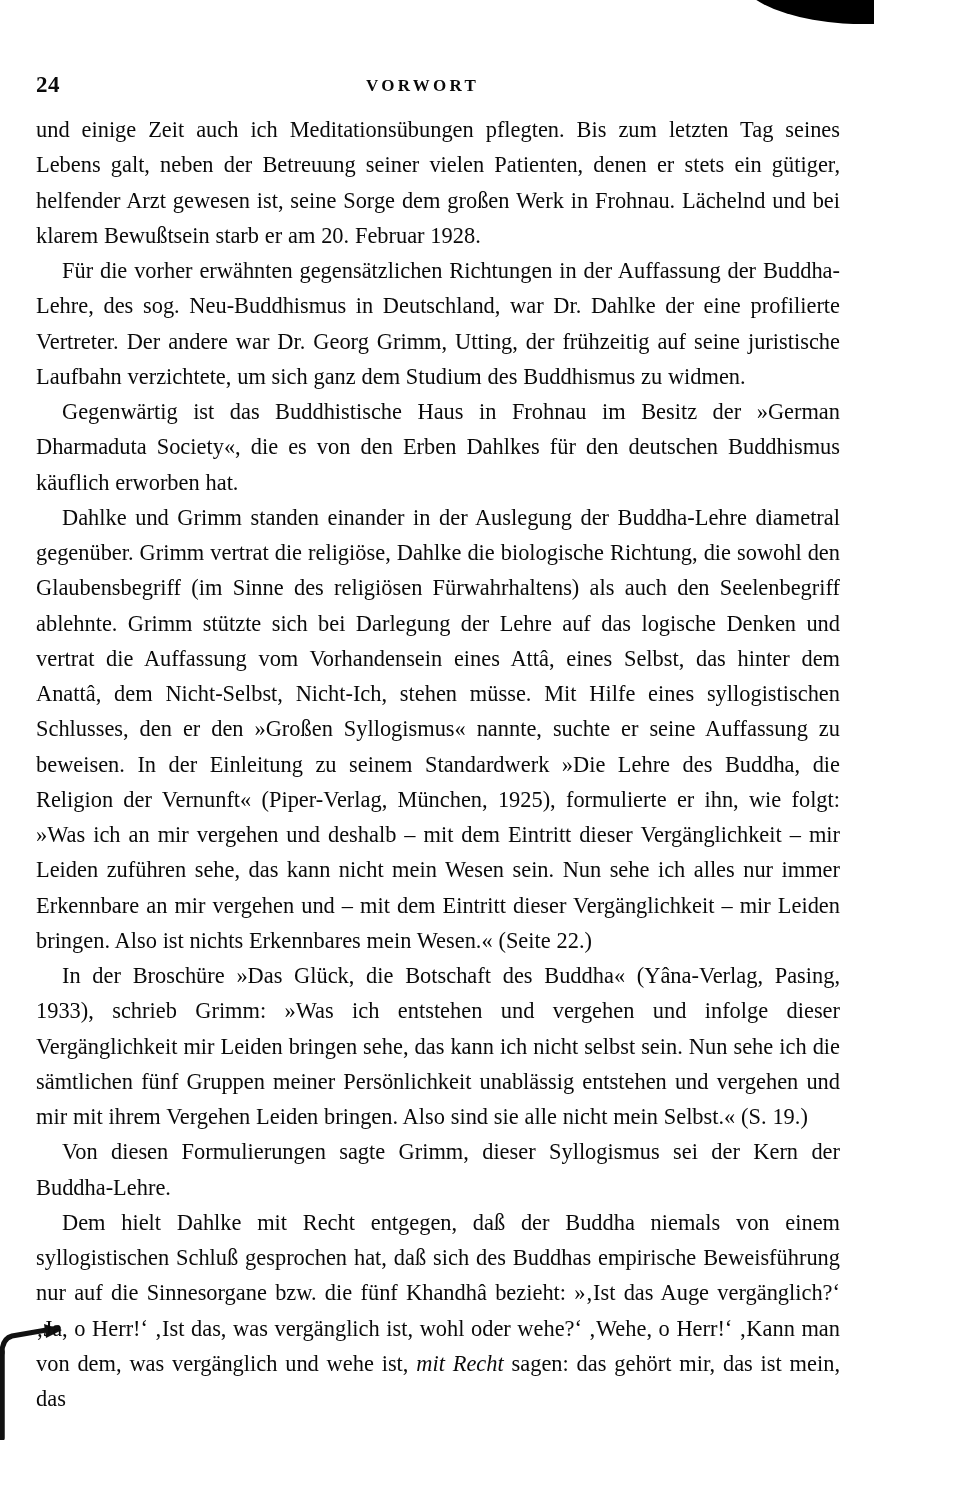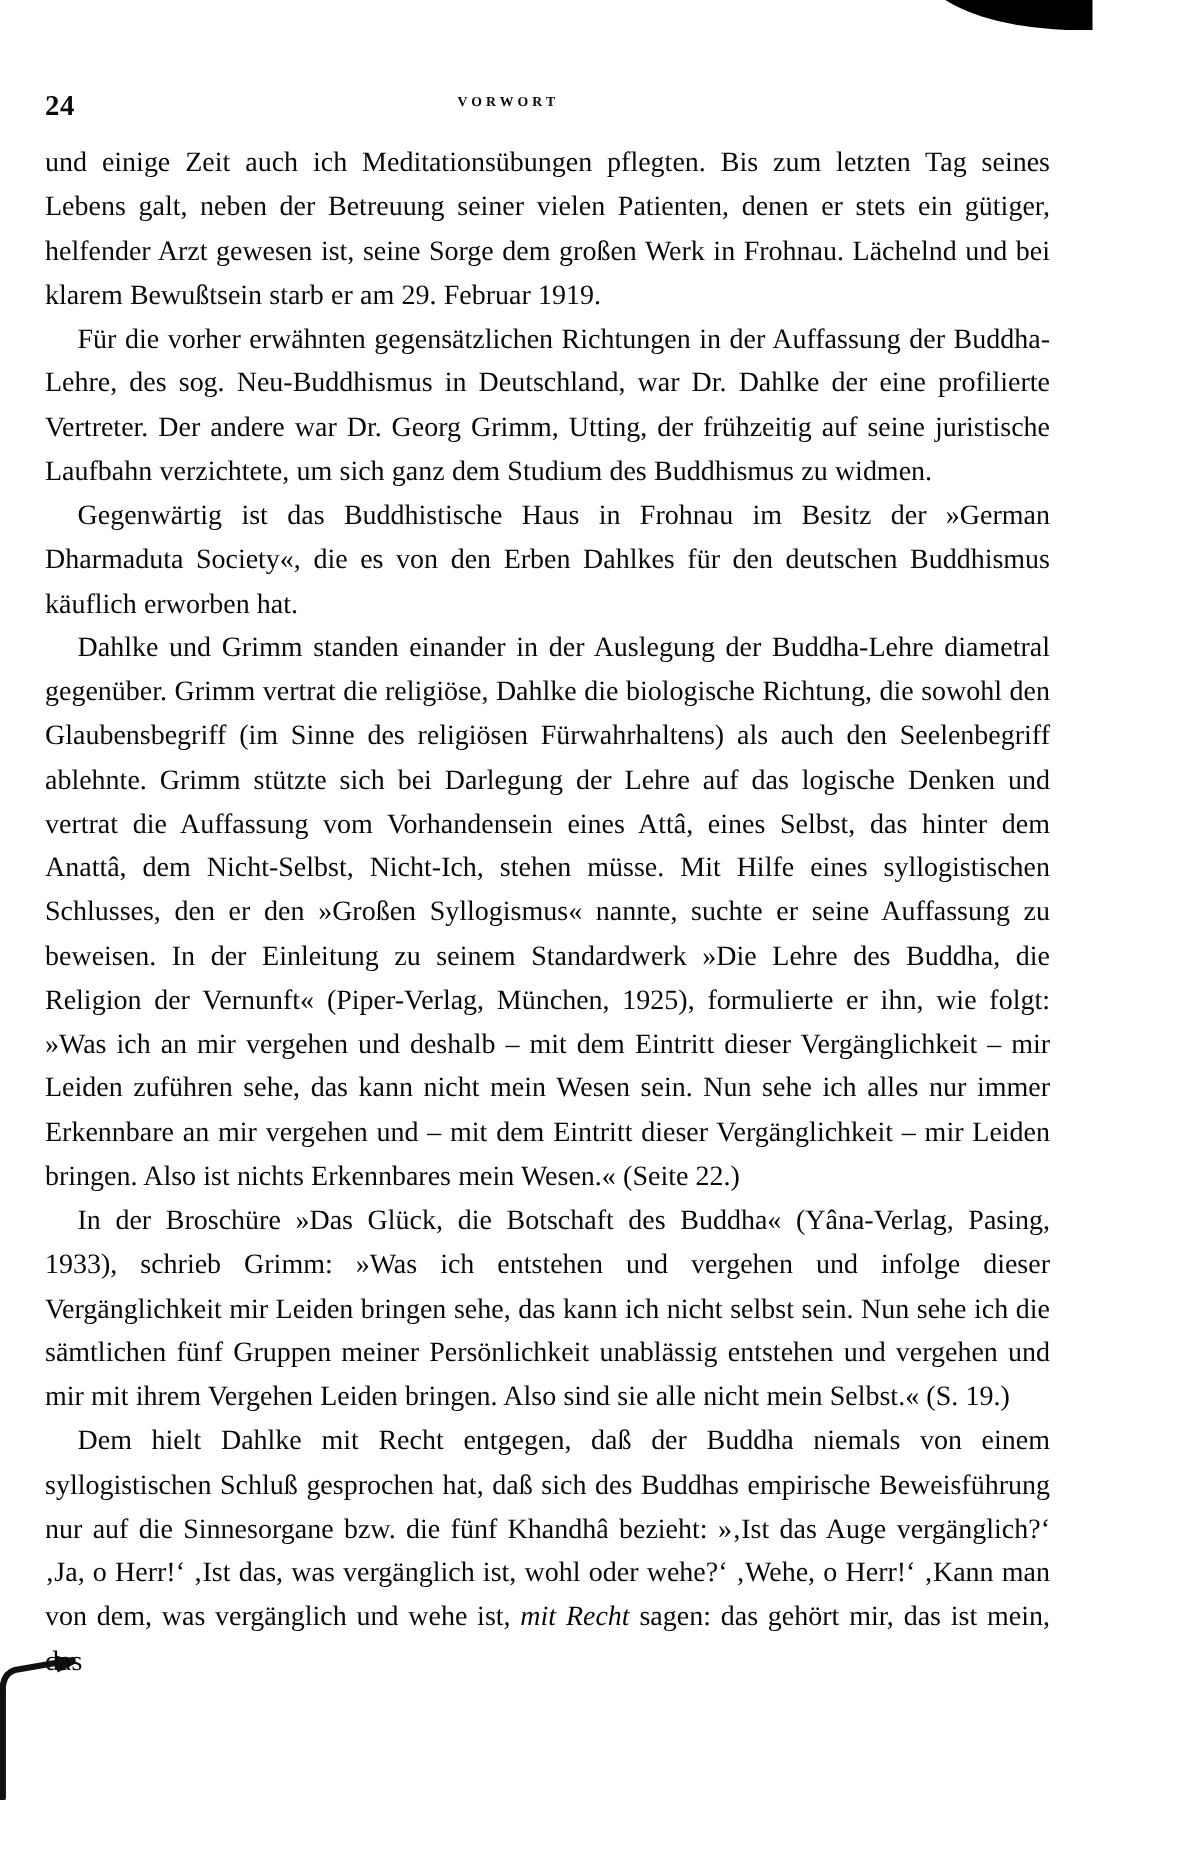--- a/index.html
+++ b/index.html
@@ -70,21 +70,21 @@
     left: 0;
     top: 0;
     font-size: 23px;
     font-weight: 700;
     letter-spacing: 0.5px;
   }
   .head-title {
     position: absolute;
     left: 330px;
     top: 4px;
-    font-size: 11px;
+    font-size: 17px;
     letter-spacing: 3.3px;
     font-variant: small-caps;
     text-transform: uppercase;
     font-weight: 600;
   }
 
   
   .body-block {
     position: absolute;
     left: 36px;
@@ -126,21 +126,22 @@
       <path d="M48,2 L66,8 L50,16 Z" fill="#111"></path>
     </svg>
   </div>
 
   <div class="running-head">
     <span class="folio">24</span>
     <span class="head-title">VORWORT</span>
   </div>
 
   <div class="body-block">
-    <p class="para">und einige Zeit auch ich Meditationsübungen pflegten. Bis zum letzten Tag seines Lebens galt, neben der Betreuung seiner vielen Patienten, denen er stets ein gütiger, helfender Arzt gewesen ist, seine Sorge dem großen Werk in Frohnau. Lächelnd und bei klarem Bewußtsein starb er am 29. Februar 1919.</p>
+    <p class="para">und einige Zeit auch ich Meditationsübungen pflegten. Bis zum letzten Tag seines Lebens galt, neben der Betreuung seiner vielen Patienten, denen er stets ein gütiger, helfender Arzt gewesen ist, seine Sorge dem großen Werk in Frohnau. Lächelnd und bei klarem Bewußtsein starb er am 20. Februar 1928.</p>
     <p class="para indent">Für die vorher erwähnten gegensätzlichen Richtungen in der Auffassung der Buddha-Lehre, des sog. Neu-Buddhismus in Deutschland, war Dr. Dahlke der eine profilierte Vertreter. Der andere war Dr. Georg Grimm, Utting, der frühzeitig auf seine juristische Laufbahn verzichtete, um sich ganz dem Studium des Buddhismus zu widmen.</p>
     <p class="para indent">Gegenwärtig ist das Buddhistische Haus in Frohnau im Besitz der »German Dharmaduta Society«, die es von den Erben Dahlkes für den deutschen Buddhismus käuflich erworben hat.</p>
     <p class="para indent">Dahlke und Grimm standen einander in der Auslegung der Buddha-Lehre diametral gegenüber. Grimm vertrat die religiöse, Dahlke die biologische Richtung, die sowohl den Glaubensbegriff (im Sinne des religiösen Fürwahrhaltens) als auch den Seelenbegriff ablehnte. Grimm stützte sich bei Darlegung der Lehre auf das logische Denken und vertrat die Auffassung vom Vorhandensein eines Attâ, eines Selbst, das hinter dem Anattâ, dem Nicht-Selbst, Nicht-Ich, stehen müsse. Mit Hilfe eines syllogistischen Schlusses, den er den »Großen Syllogismus« nannte, suchte er seine Auffassung zu beweisen. In der Einleitung zu seinem Standardwerk »Die Lehre des Buddha, die Religion der Vernunft« (Piper-Verlag, München, 1925), formulierte er ihn, wie folgt: »Was ich an mir vergehen und deshalb – mit dem Eintritt dieser Vergänglichkeit – mir Leiden zuführen sehe, das kann nicht mein Wesen sein. Nun sehe ich alles nur immer Erkennbare an mir vergehen und – mit dem Eintritt dieser Vergänglichkeit – mir Leiden bringen. Also ist nichts Erkennbares mein Wesen.« (Seite 22.)</p>
     <p class="para indent">In der Broschüre »Das Glück, die Botschaft des Buddha« (Yâna-Verlag, Pasing, 1933), schrieb Grimm: »Was ich entstehen und vergehen und infolge dieser Vergänglichkeit mir Leiden bringen sehe, das kann ich nicht selbst sein. Nun sehe ich die sämtlichen fünf Gruppen meiner Persönlichkeit unablässig entstehen und vergehen und mir mit ihrem Vergehen Leiden bringen. Also sind sie alle nicht mein Selbst.« (S. 19.)</p>
+    <p class="para indent">Von diesen Formulierungen sagte Grimm, dieser Syllogismus sei der Kern der Buddha-Lehre.</p>
     <p class="para indent"><span>Dem hielt Dahlke mit Recht entgegen, daß der Buddha niemals von einem syllogistischen Schluß gesprochen hat, daß sich des Buddhas empirische Beweisführung nur auf die Sinnesorgane bzw. die fünf Khandhâ bezieht: »‚Ist das Auge vergänglich?‘ ‚Ja, o Herr!‘ ‚Ist das, was vergänglich ist, wohl oder wehe?‘ ‚Wehe, o Herr!‘ ‚Kann man von dem, was vergänglich und wehe ist, </span><em class="italic">mit Recht</em><span> sagen: das gehört mir, das ist mein, das</span></p>
   </div>
 
 </div>
 
 </body></html>

